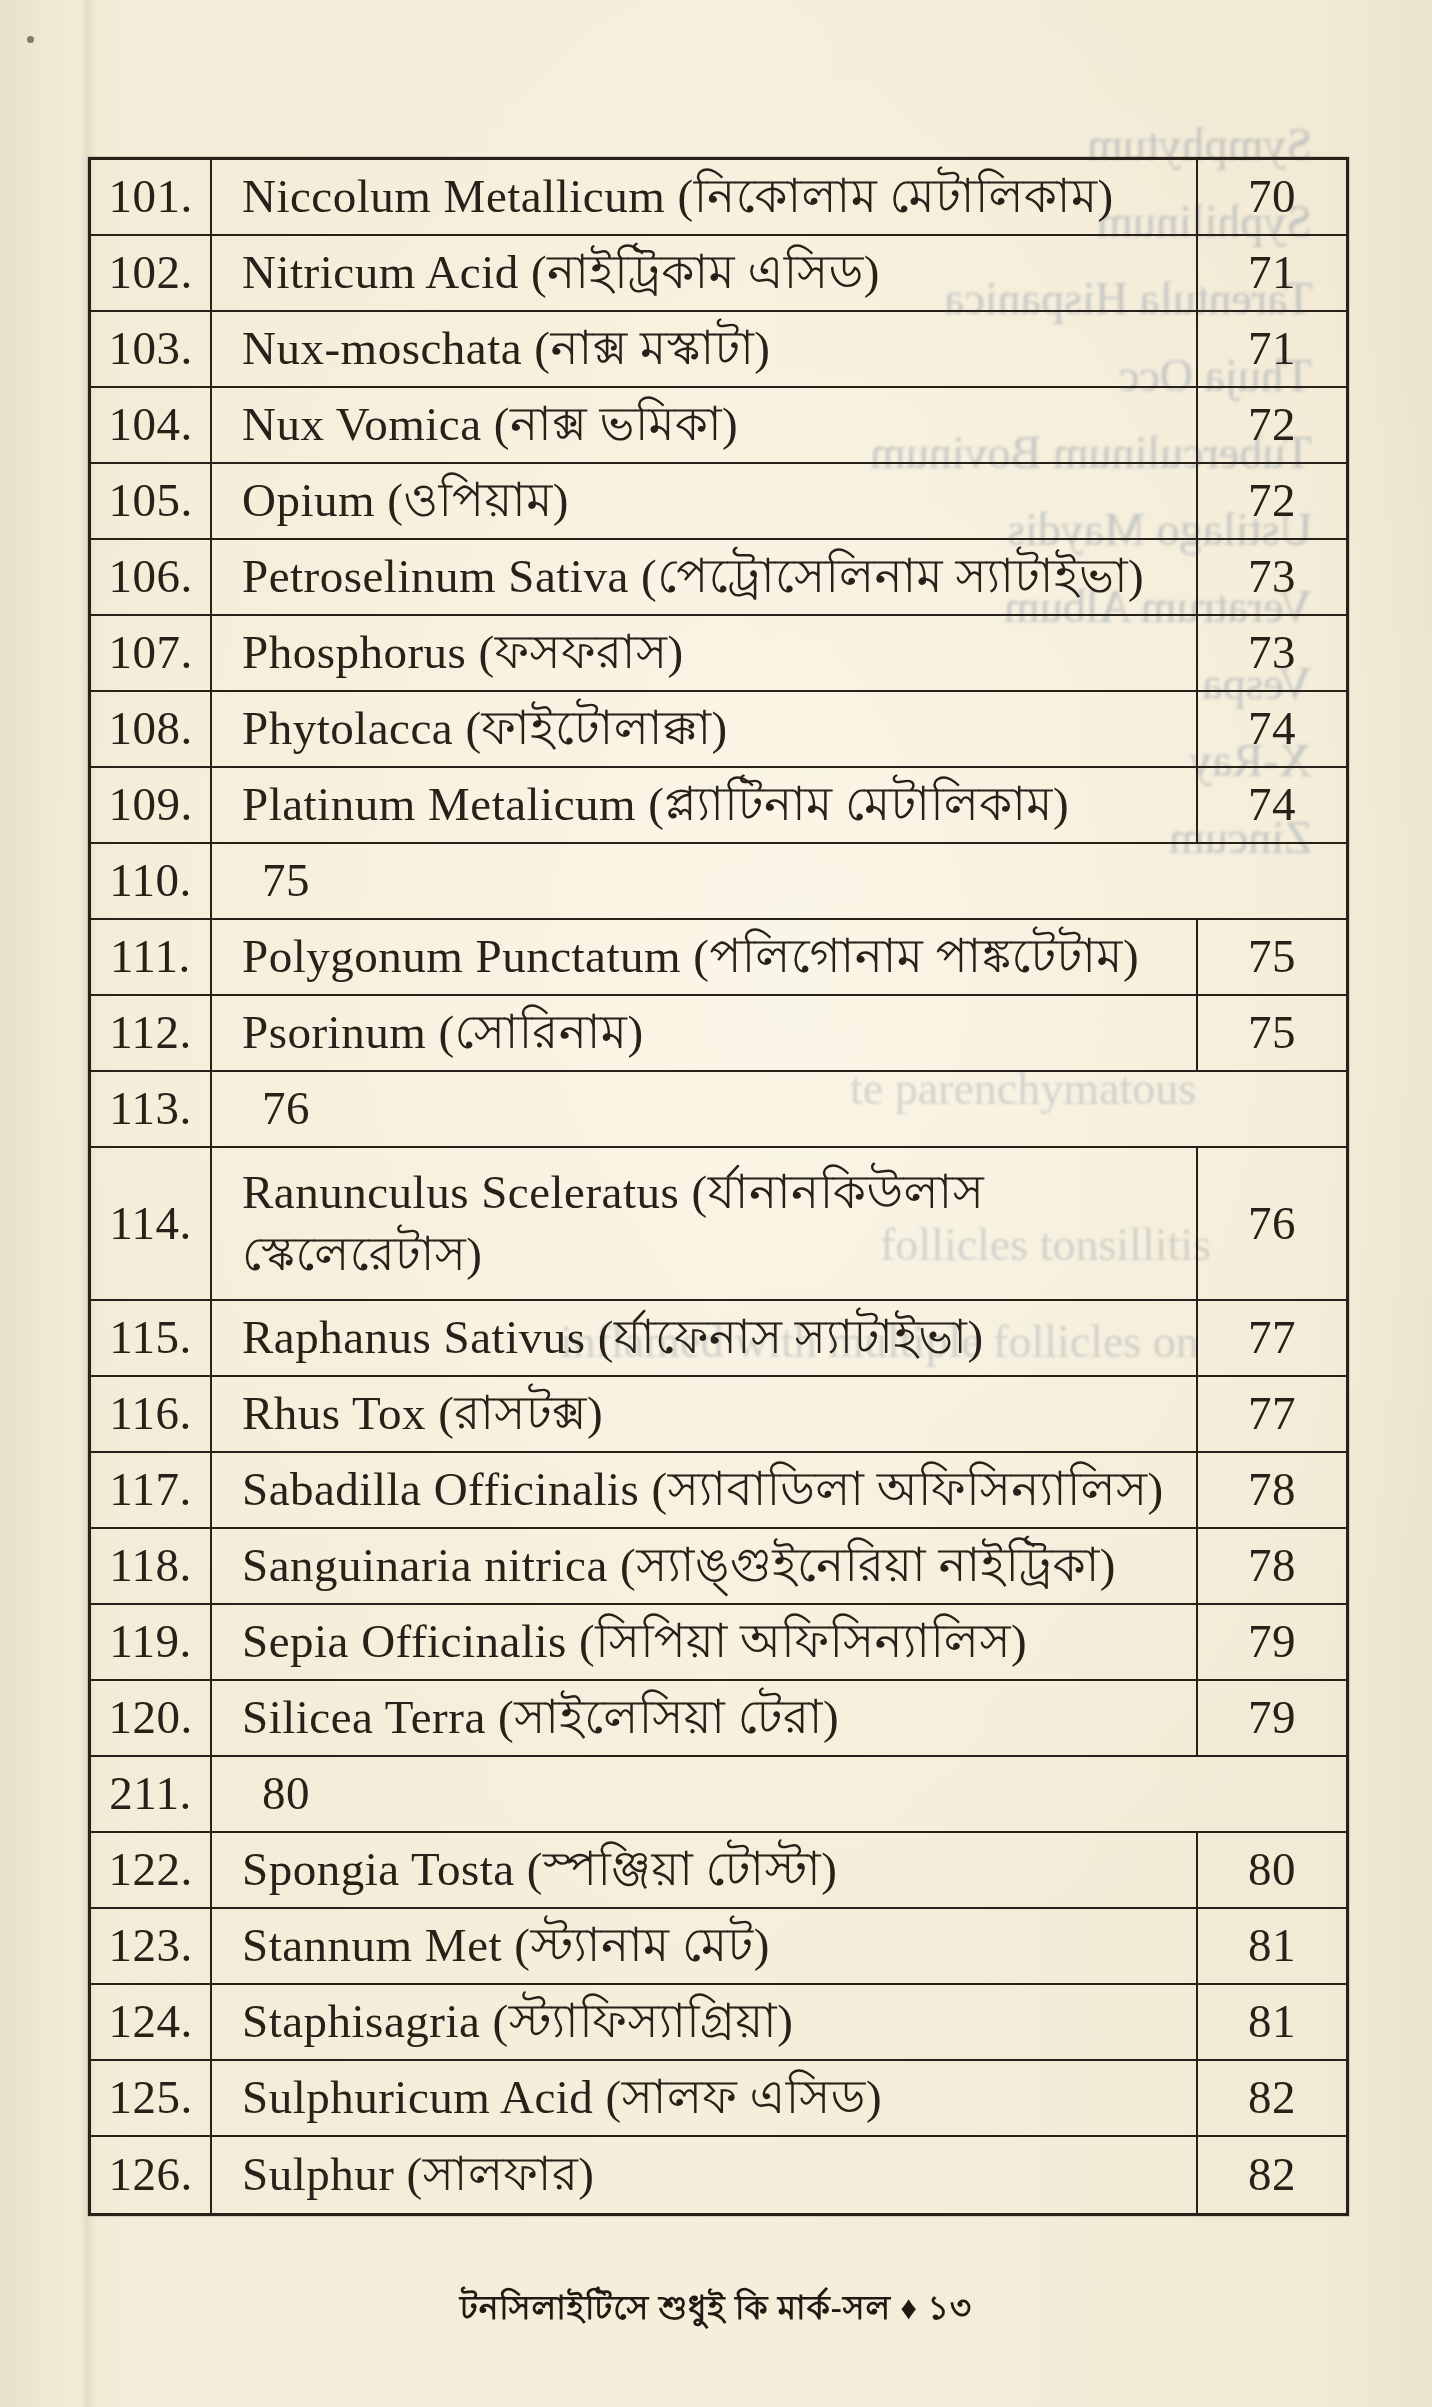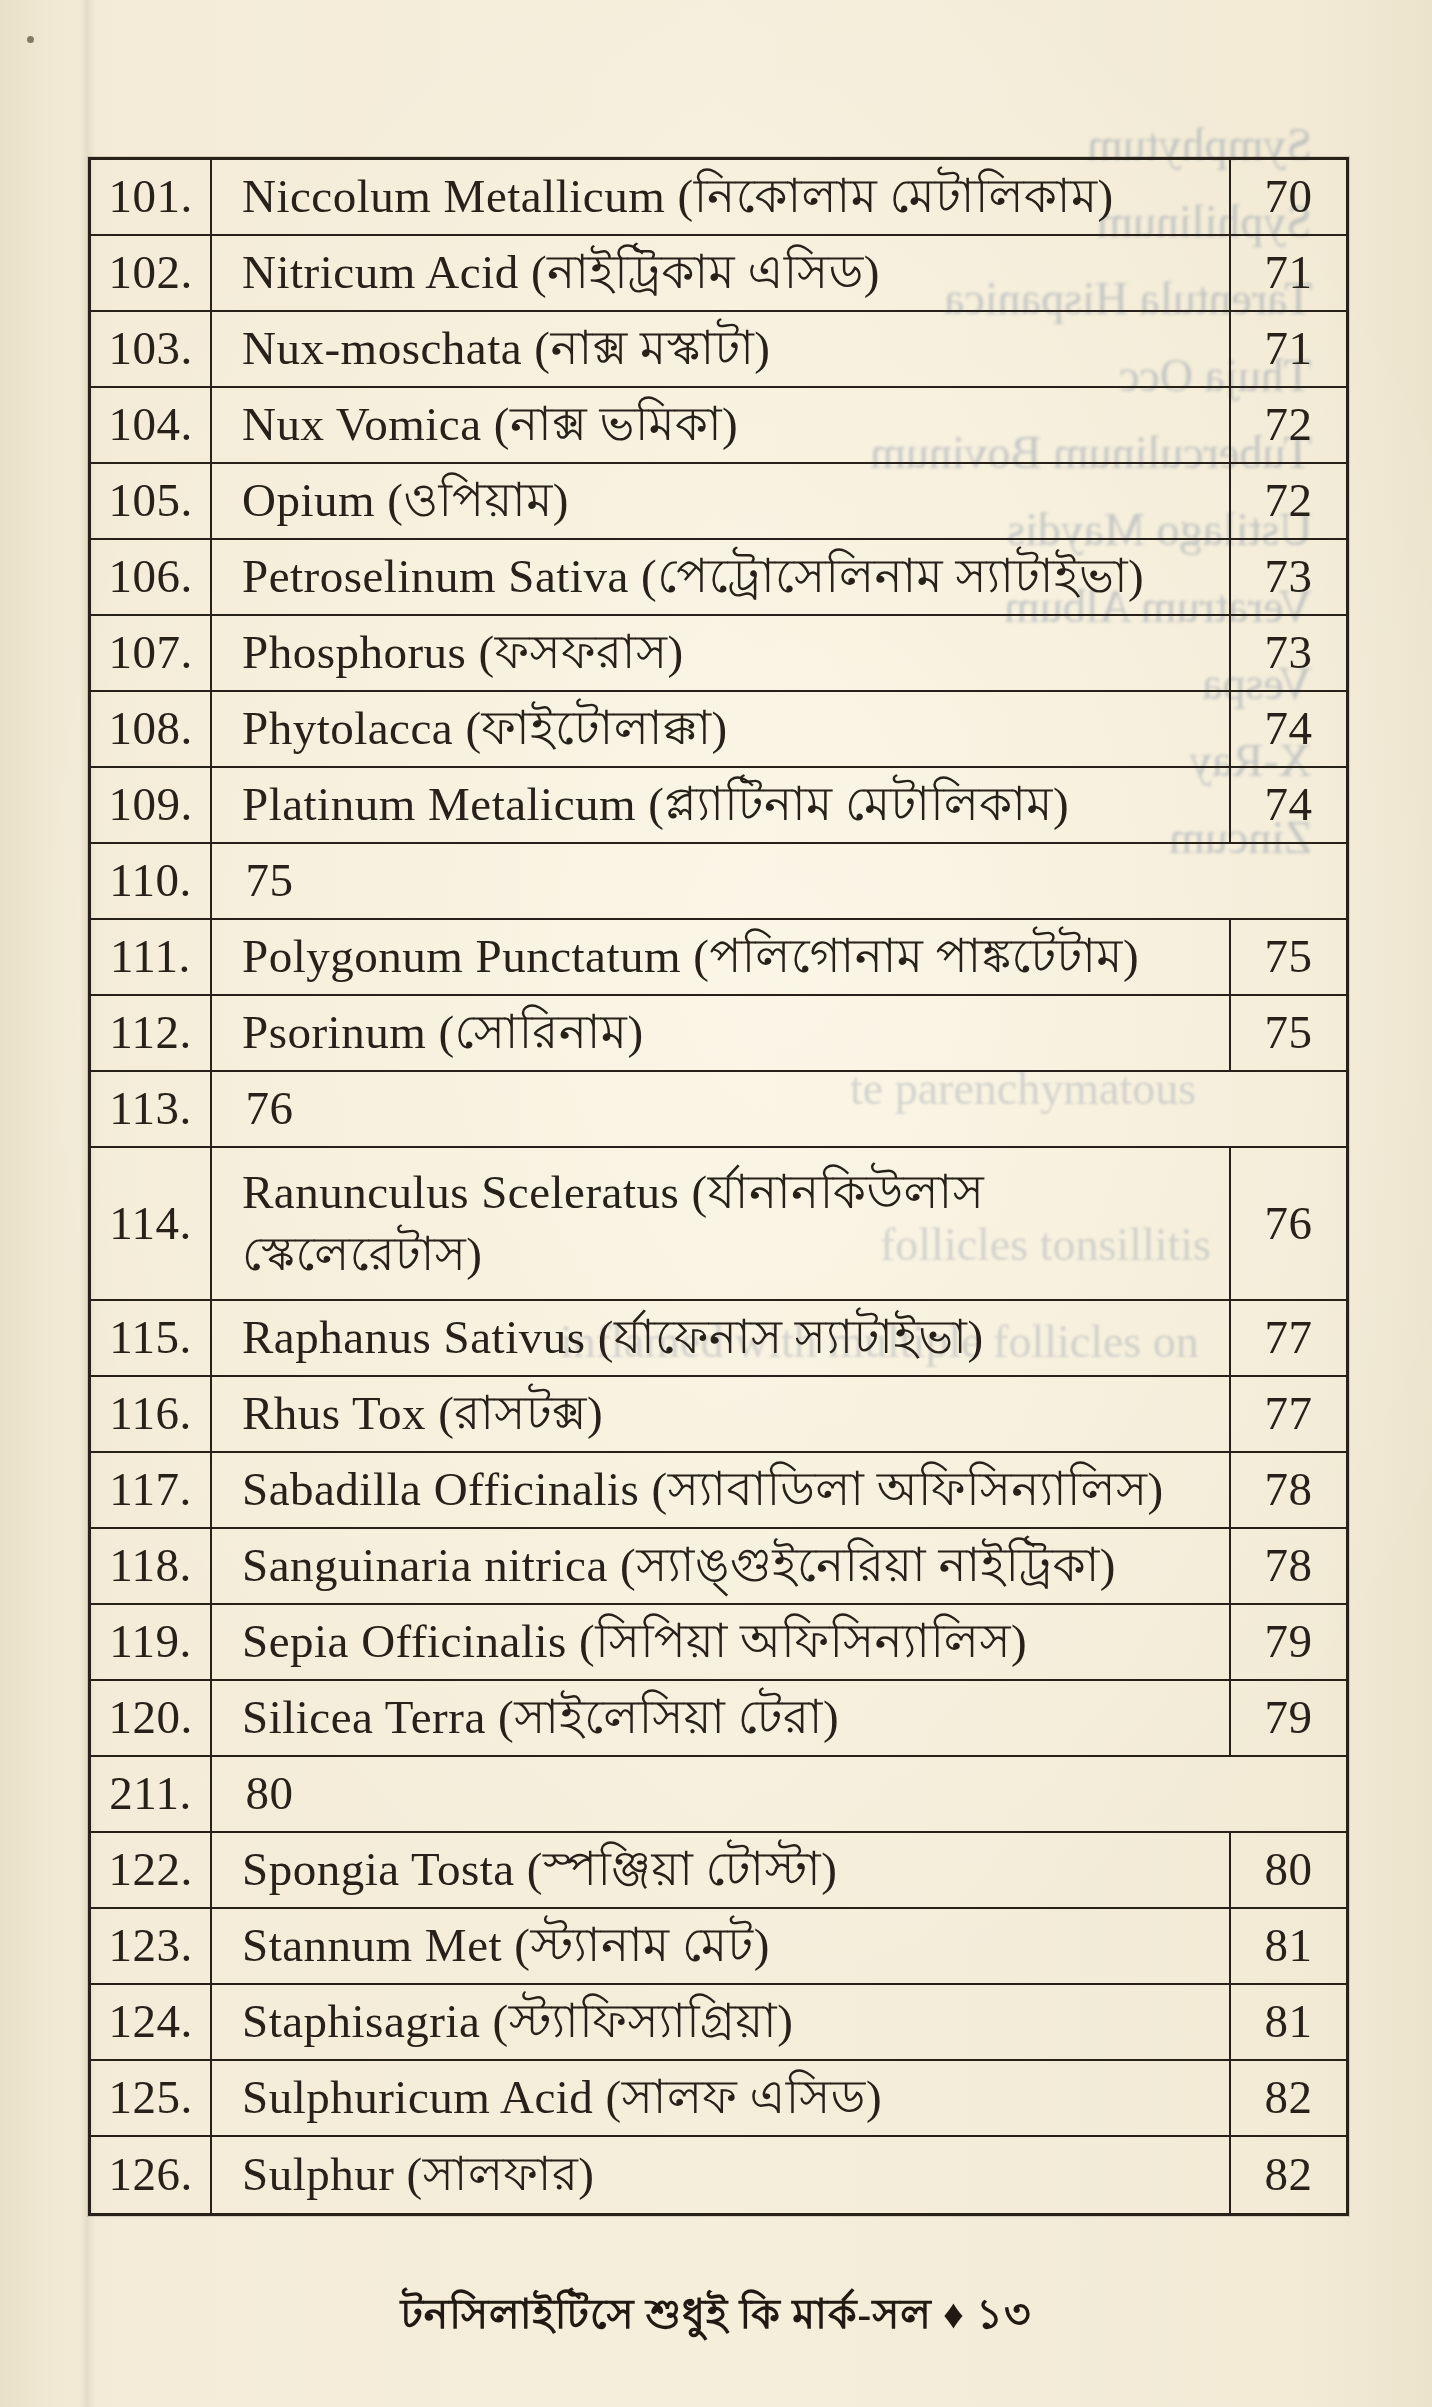--- a/index.html
+++ b/index.html
@@ -65,29 +65,29 @@
     justify-content: center;
     border-right: 2px solid #27211a;
   }
   .cell.name {
     flex: 1 1 auto;
     padding-left: 30px; padding-right: 26px;
     border-right: 2px solid #27211a;
     overflow: hidden;
   }
   .cell.pg {
-    width: 115px; flex: 0 0 auto;
+    width: 148px; flex: 0 0 auto;
     justify-content: center;
   }
 
   
   .footer {
     position: absolute; left: 0; top: 2282px; width: 100%;
     text-align: center;
-    font-size: 41px;
+    font-size: 33px;
     font-weight: 600;
     letter-spacing: 1px;
     color: #201a13;
     z-index: 2;
   }
 </style>
 </head>
 <body>
 
 <div class="crease"></div>

